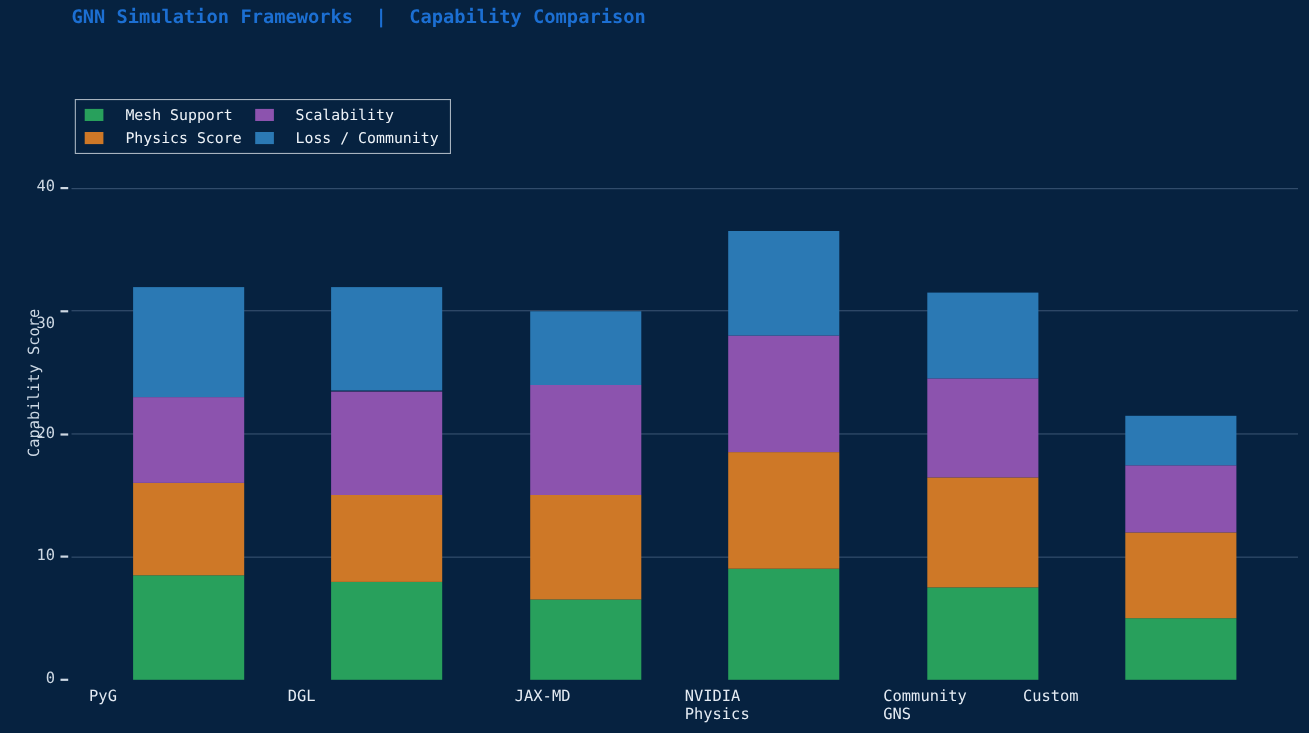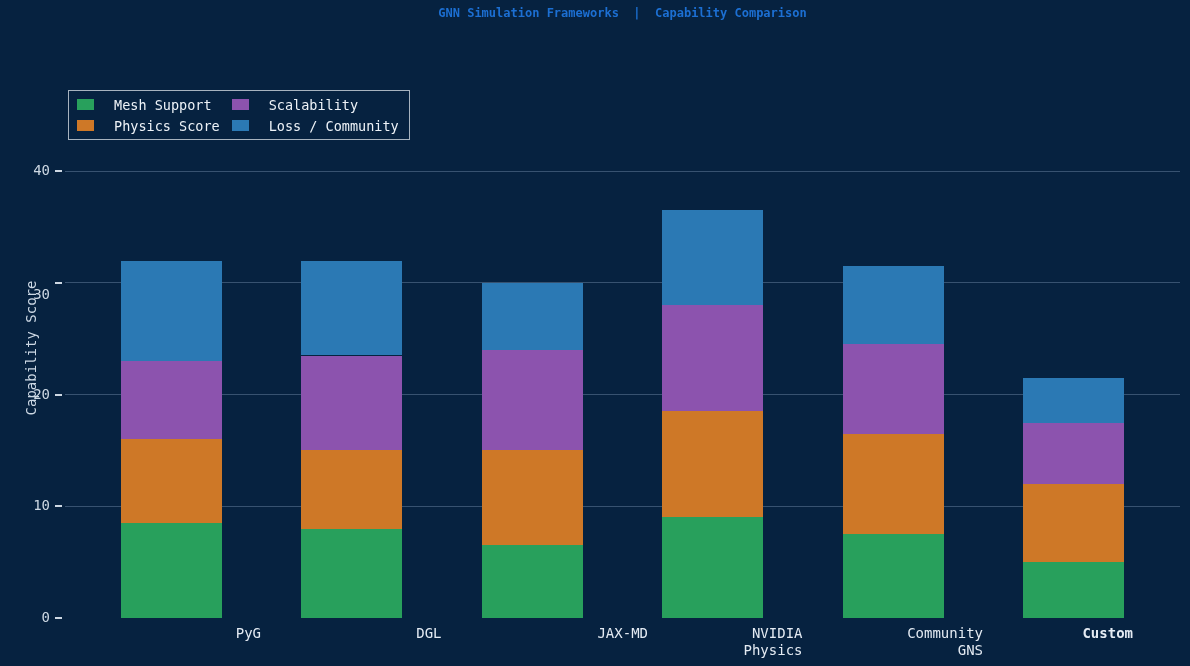--- a/index.html
+++ b/index.html
@@ -6,21 +6,21 @@
     margin: 0; padding: 0;
     width: 1190px; height: 666px;
     background: #062240;
     font-family: "DejaVu Sans Mono", "Liberation Mono", monospace;
     overflow: hidden;
   }
   #figure { position: relative; width: 1190px; height: 666px; }
 
   .chart-title {
     position: absolute; left: 65px; width: 1115px; top: 6px;
-    text-align: center; font-size: 12px; font-weight: bold;
+    text-align: left; font-size: 17px; font-weight: bold;
     white-space: pre; letter-spacing: 0px;
   }
 
   .y-label {
     position: absolute; left: 31px; top: 348px;
     transform: translate(-50%, -50%) rotate(-90deg);
     color: #ccd8e4; font-size: 14px; white-space: nowrap;
   }
 
   .gridline { position: absolute; left: 65px; width: 1115px; height: 1px; }
@@ -30,21 +30,21 @@
     color: #cdd8e3; font-size: 14px;
   }
   .ytick-dash {
     position: absolute; left: 55px; width: 7px; height: 2px;
     background: #cdd8e3;
   }
 
   .bar-seg { position: absolute; width: 101px; }
 
   .cat-label {
-    position: absolute; width: 180px; top: 625px; text-align: right;
+    position: absolute; width: 180px; top: 625px; text-align: left;
     color: #e4ebf3; font-size: 14px; line-height: 17px; white-space: pre-line;
   }
 
   .legend {
     position: absolute; left: 68px; top: 90px;
     display: grid; grid-template-rows: repeat(2, 21px); grid-auto-flow: column;
     column-gap: 12px; align-items: center;
     padding: 3px 10px 3px 8px;
     border: 1px solid #a7b3bf;
     color: #eef3f8; font-size: 13.5px;
@@ -115,15 +115,15 @@
       <div class="bar-seg" style="left: 842.5px; top: 534.225px; height: 83.775px; background: rgb(40, 160, 92);"></div>
       <div class="bar-seg" style="left: 842.5px; top: 433.695px; height: 100.53px; background: rgb(206, 120, 39);"></div>
       <div class="bar-seg" style="left: 842.5px; top: 344.335px; height: 89.36px; background: rgb(140, 83, 174);"></div>
       <div class="bar-seg" style="left: 842.5px; top: 266.145px; height: 78.19px; background: rgb(43, 121, 180);"></div>
       <div class="cat-label" style="left: 803px;">Community
 GNS</div>
       <div class="bar-seg" style="left: 1023px; top: 562.15px; height: 55.85px; background: rgb(40, 160, 92);"></div>
       <div class="bar-seg" style="left: 1023px; top: 483.96px; height: 78.19px; background: rgb(206, 120, 39);"></div>
       <div class="bar-seg" style="left: 1023px; top: 422.525px; height: 61.435px; background: rgb(140, 83, 174);"></div>
       <div class="bar-seg" style="left: 1023px; top: 377.845px; height: 44.68px; background: rgb(43, 121, 180);"></div>
-      <div class="cat-label" style="left: 953px; font-weight: bold;">Custom</div>
+      <div class="cat-label" style="left: 930px;">Custom</div>
     </div>
 </div>
 
 </body></html>

